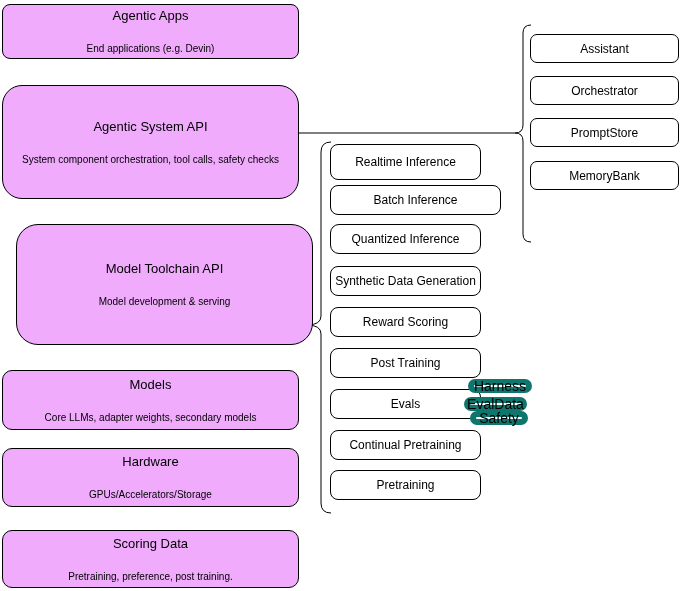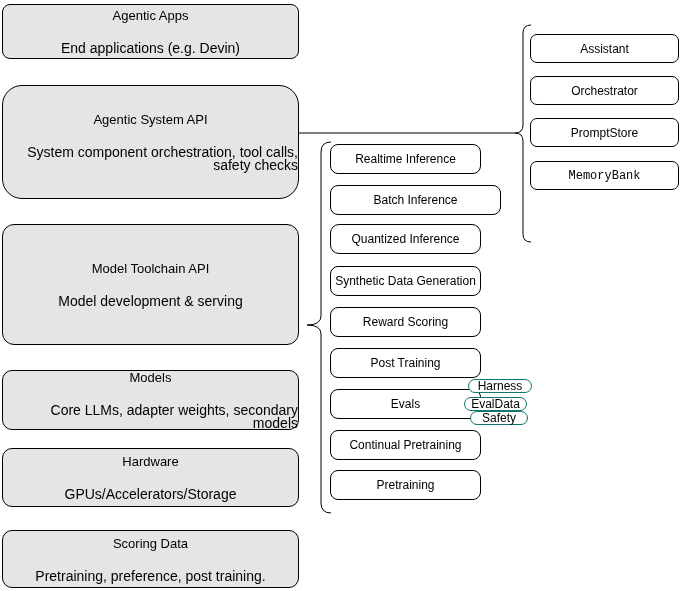--- a/index.html
+++ b/index.html
@@ -8,52 +8,52 @@
     width: 682px;
     height: 591px;
     background: #ffffff;
     font-family: "Liberation Sans", sans-serif;
     color: #000000;
     overflow: hidden;
   }
   .node {
     position: absolute;
     box-sizing: border-box;
-    background: #e5e5e5;
+    background: #f0abfc;
     border: 1px solid #000000;
     display: flex;
     flex-direction: column;
     align-items: center;
     justify-content: center;
-    text-align: right;
+    text-align: left;
   }
   .node .title { font-size: 13px; line-height: 16px; }
-  .node .subtitle { font-size: 14px; line-height: 13px; margin-top: 18px; }
+  .node .subtitle { font-size: 10px; line-height: 13px; margin-top: 18px; }
   .smallnode {
     position: absolute;
     box-sizing: border-box;
     background: #ffffff;
     border: 1px solid #000000;
     display: flex;
     align-items: center;
     justify-content: center;
     text-align: center;
     font-size: 12px;
     border-radius: 8px;
   }
   .pill {
     position: absolute;
     box-sizing: border-box;
     background: #ffffff;
-    border: 1px solid #0f766e;
+    border: 6px solid #0f766e;
     border-radius: 8px;
     display: flex;
     align-items: center;
     justify-content: center;
-    font-size: 12px;
+    font-size: 14px;
     line-height: 12px;
     z-index: 3;
     text-align: center;
   }
   #connector-layer {
     position: absolute;
     left: 0; top: 0;
     width: 682px; height: 591px;
     pointer-events: none;
     z-index: 1;
@@ -74,52 +74,52 @@
   <div class="node" style="left:2px; top:4px; width:297px; height:55px; border-radius:8px;">
     <div class="title">Agentic Apps</div>
     <div class="subtitle">End applications (e.g. Devin)</div>
   </div>
 
   <div class="node" style="left:2px; top:85px; width:297px; height:114px; border-radius:20px;">
     <div class="title">Agentic System API</div>
     <div class="subtitle">System component orchestration, tool calls, safety checks</div>
   </div>
 
-  <div class="node" style="left:2px; top:224px; width:297px; height:121px; border-radius:12px;">
+  <div class="node" style="left:16px; top:224px; width:297px; height:121px; border-radius:22px;">
     <div class="title">Model Toolchain API</div>
     <div class="subtitle">Model development &amp; serving</div>
   </div>
 
   <div class="node" style="left:2px; top:370px; width:297px; height:60px; border-radius:10px;">
     <div class="title">Models</div>
     <div class="subtitle">Core LLMs, adapter weights, secondary models</div>
   </div>
 
   <div class="node" style="left:2px; top:448px; width:297px; height:59px; border-radius:10px;">
     <div class="title">Hardware</div>
     <div class="subtitle">GPUs/Accelerators/Storage</div>
   </div>
 
   <div class="node" style="left:2px; top:530px; width:297px; height:58px; border-radius:10px;">
     <div class="title">Scoring Data</div>
     <div class="subtitle">Pretraining, preference, post training.</div>
   </div>
 
-  <div class="smallnode" style="left:330px; top:144px; width:151px; height:30px;">Realtime Inference</div>
+  <div class="smallnode" style="left:330px; top:144px; width:151px; height:36px;">Realtime Inference</div>
   <div class="smallnode" style="left:330px; top:185px; width:171px; height:30px;">Batch Inference</div>
   <div class="smallnode" style="left:330px; top:224px; width:151px; height:30px;border-radius:9px;">Quantized Inference</div>
   <div class="smallnode" style="left:330px; top:266px; width:151px; height:30px;">Synthetic Data Generation</div>
   <div class="smallnode" style="left:330px; top:307px; width:151px; height:30px;">Reward Scoring</div>
   <div class="smallnode" style="left:330px; top:348px; width:151px; height:30px;">Post Training</div>
   <div class="smallnode" style="left:330px; top:389px; width:151px; height:30px;">Evals</div>
   <div class="smallnode" style="left:330px; top:430px; width:151px; height:30px;">Continual Pretraining</div>
   <div class="smallnode" style="left:330px; top:470px; width:151px; height:30px;">Pretraining</div>
 
   <div class="pill" style="left:468px; top:379px; width:64px; height:14px;">Harness</div>
   <div class="pill" style="left:464px; top:397px; width:63px; height:14px;">EvalData</div>
   <div class="pill" style="left:470px; top:411px; width:58px; height:14px;">Safety</div>
 
   <div class="smallnode" style="left:530px; top:34px; width:149px; height:29px; border-radius:7px;">Assistant</div>
   <div class="smallnode" style="left:530px; top:76px; width:149px; height:29px; border-radius:7px;">Orchestrator</div>
   <div class="smallnode" style="left:530px; top:118px; width:149px; height:29px; border-radius:7px;">PromptStore</div>
-  <div class="smallnode" style="left:530px; top:161px; width:149px; height:29px; border-radius:7px;font-family:Liberation Mono, monospace;">MemoryBank</div>
+  <div class="smallnode" style="left:530px; top:161px; width:149px; height:29px; border-radius:7px;">MemoryBank</div>
 
 </div>
 
 </body></html>

